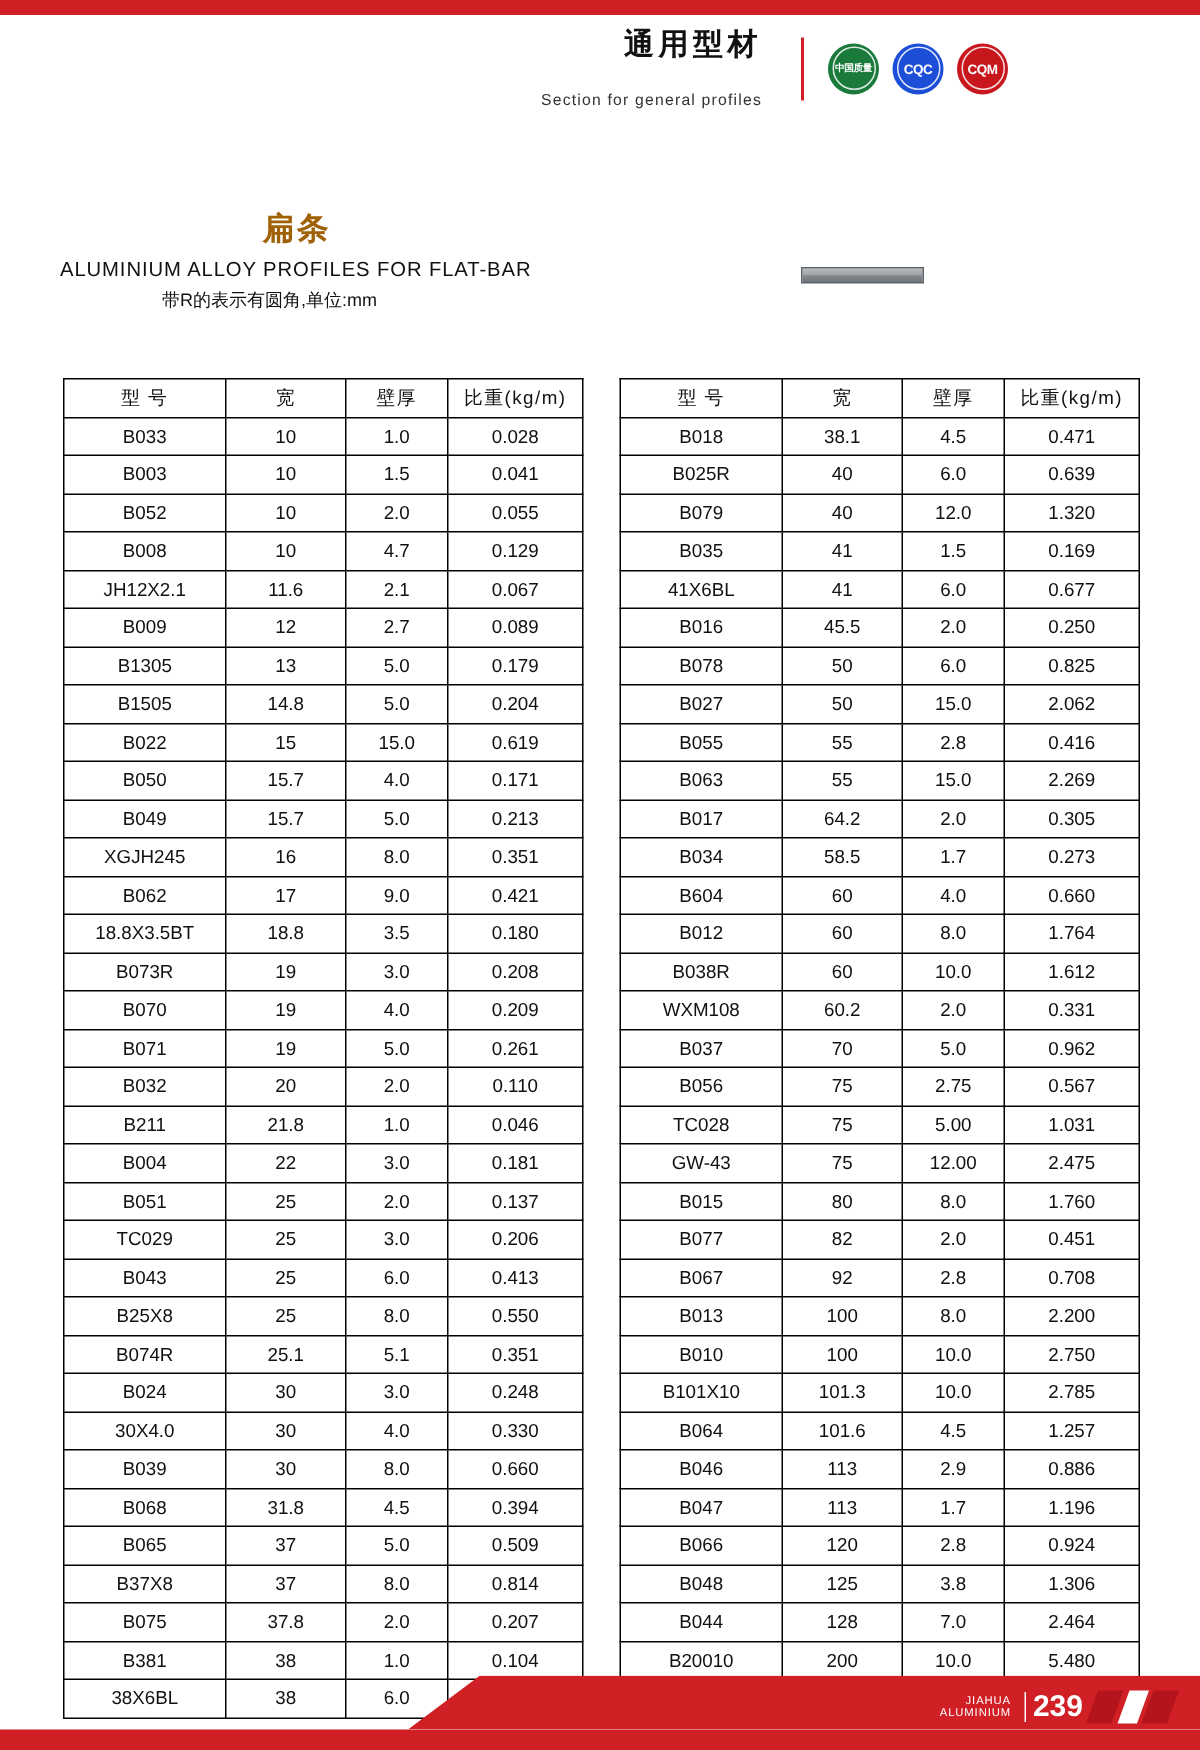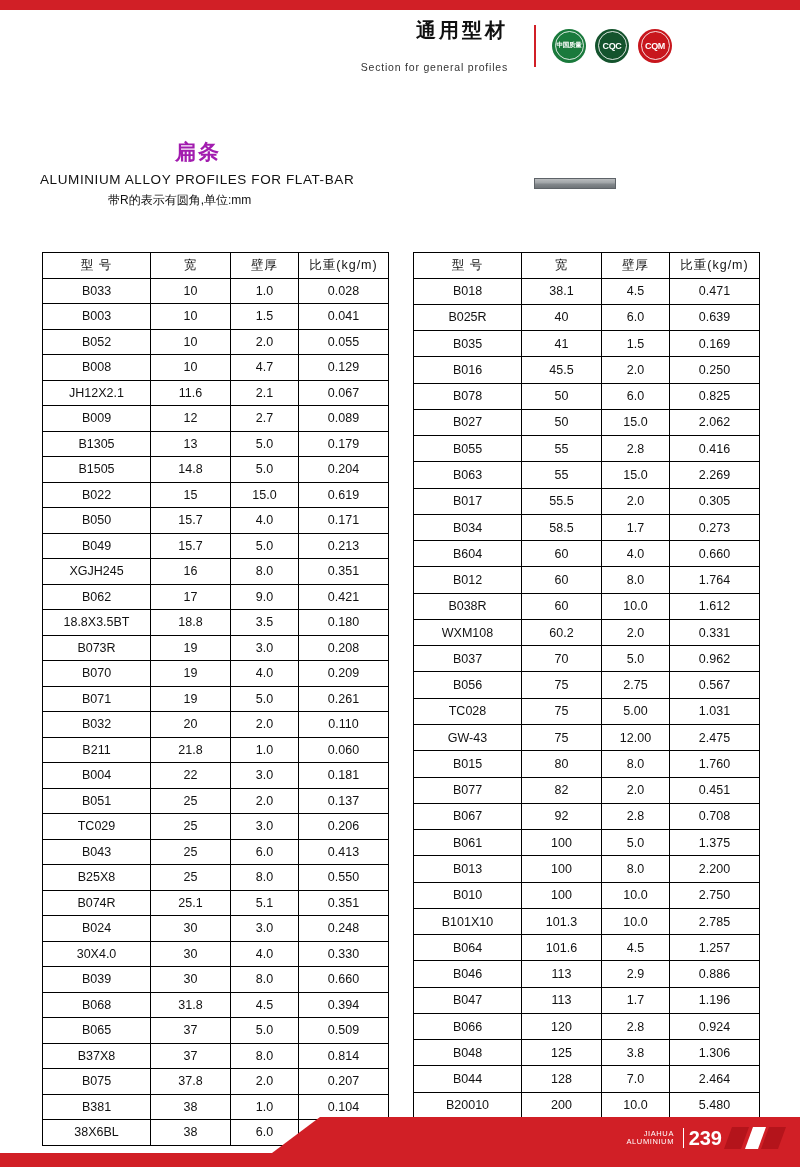--- a/index.html
+++ b/index.html
@@ -76,21 +76,21 @@
     display: flex;
     align-items: center;
     justify-content: center;
     font-size: 8px;
     font-weight: bold;
     color: #ffffff;
     letter-spacing: -0.3px;
     position: relative;
   }
   .logo-green { background: #1a7a3c; }
-  .logo-red   { background: #14532d; }
+  .logo-red   { background: #1d4ed8; }
   .logo-cqm   { background: #c8161d; }
   .logo-inner-ring {
     position: absolute;
     top: 2.5px; left: 2.5px; right: 2.5px; bottom: 2.5px;
     border: 1px solid rgba(255,255,255,0.85);
     border-radius: 50%;
   }
   .logo-text {
     position: relative;
     z-index: 2;
@@ -103,21 +103,21 @@
     position: absolute;
     top: 138px;
     left: 40px;
     width: 420px;
   }
   .title-cn {
     font-size: 21px;
     font-weight: bold;
     letter-spacing: 2px;
     margin: 0 0 6px 135px;
-    color: #a21caf;
+    color: #a16207;
   }
   .title-en {
     font-size: 13.5px;
     letter-spacing: 0.6px;
     color: #111;
     margin: 0;
     white-space: nowrap;
   }
   .title-note {
     font-size: 12px;
@@ -403,21 +403,21 @@
         <tr>
           <td>B032</td>
           <td>20</td>
           <td>2.0</td>
           <td>0.110</td>
         </tr>
         <tr>
           <td>B211</td>
           <td>21.8</td>
           <td>1.0</td>
-          <td>0.060</td>
+          <td>0.046</td>
         </tr>
         <tr>
           <td>B004</td>
           <td>22</td>
           <td>3.0</td>
           <td>0.181</td>
         </tr>
         <tr>
           <td>B051</td>
           <td>25</td>
@@ -527,26 +527,38 @@
           <td>4.5</td>
           <td>0.471</td>
         </tr>
         <tr>
           <td>B025R</td>
           <td>40</td>
           <td>6.0</td>
           <td>0.639</td>
         </tr>
         <tr>
+          <td>B079</td>
+          <td>40</td>
+          <td>12.0</td>
+          <td>1.320</td>
+        </tr>
+        <tr>
           <td>B035</td>
           <td>41</td>
           <td>1.5</td>
           <td>0.169</td>
         </tr>
         <tr>
+          <td>41X6BL</td>
+          <td>41</td>
+          <td>6.0</td>
+          <td>0.677</td>
+        </tr>
+        <tr>
           <td>B016</td>
           <td>45.5</td>
           <td>2.0</td>
           <td>0.250</td>
         </tr>
         <tr>
           <td>B078</td>
           <td>50</td>
           <td>6.0</td>
           <td>0.825</td>
@@ -564,21 +576,21 @@
           <td>0.416</td>
         </tr>
         <tr>
           <td>B063</td>
           <td>55</td>
           <td>15.0</td>
           <td>2.269</td>
         </tr>
         <tr>
           <td>B017</td>
-          <td>55.5</td>
+          <td>64.2</td>
           <td>2.0</td>
           <td>0.305</td>
         </tr>
         <tr>
           <td>B034</td>
           <td>58.5</td>
           <td>1.7</td>
           <td>0.273</td>
         </tr>
         <tr>
@@ -639,26 +651,20 @@
           <td>B077</td>
           <td>82</td>
           <td>2.0</td>
           <td>0.451</td>
         </tr>
         <tr>
           <td>B067</td>
           <td>92</td>
           <td>2.8</td>
           <td>0.708</td>
-        </tr>
-        <tr>
-          <td>B061</td>
-          <td>100</td>
-          <td>5.0</td>
-          <td>1.375</td>
         </tr>
         <tr>
           <td>B013</td>
           <td>100</td>
           <td>8.0</td>
           <td>2.200</td>
         </tr>
         <tr>
           <td>B010</td>
           <td>100</td>

